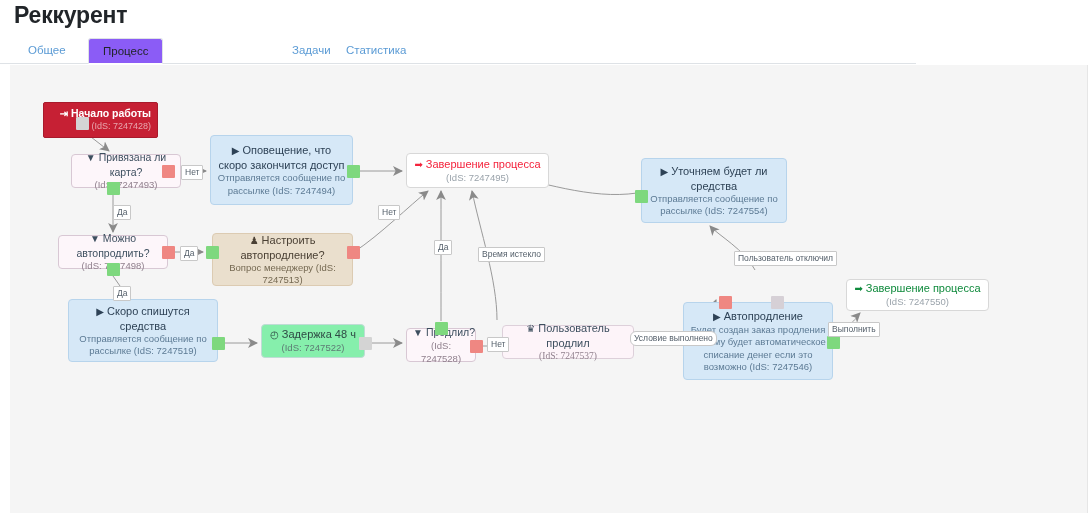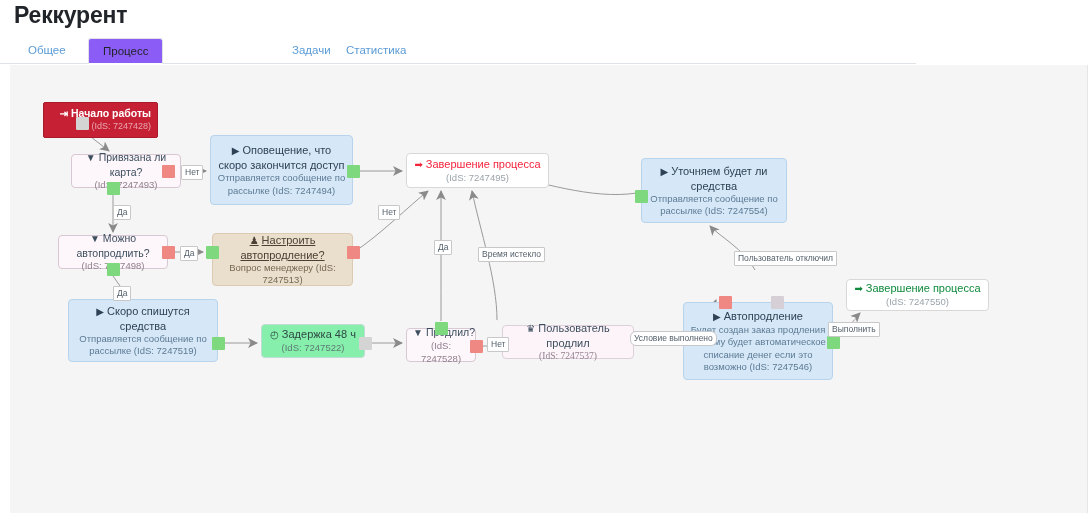--- a/index.html
+++ b/index.html
@@ -72,21 +72,21 @@
 
   .n-filter { background: #fdf6fa; border: 1px solid #d8c8d4; }
   .n-filter .ttl { color: #3d4f5f; font-size: 10.5px; }
   .n-filter .sub { color: #8f7f8c; }
 
   .n-msg { background: #d6e8f7; border: 1px solid #b7d4ec; }
   .n-msg .ttl { color: #2e4256; }
   .n-msg .sub { color: #5c7a94; }
 
   .n-manager { background: #eadfcd; border: 1px solid #dccbb2; }
-  .n-manager .ttl { color: #4a4034; text-decoration: underline; }
+  .n-manager .ttl { color: #4a4034; }
   .n-manager .sub { color: #756952; }
 
   .n-delay { background: #86efac; border: 1px solid #bfdcd5; }
   .n-delay .ttl { color: #2f4a45; }
   .n-delay .sub { color: #5d7a74; }
 
   .n-end-red { background: #fff; border: 1px solid #d8d8d8; }
   .n-end-red .ttl { color: #f4233c; }
   .n-end-red .sub { color: #9aa3ab; }
 

